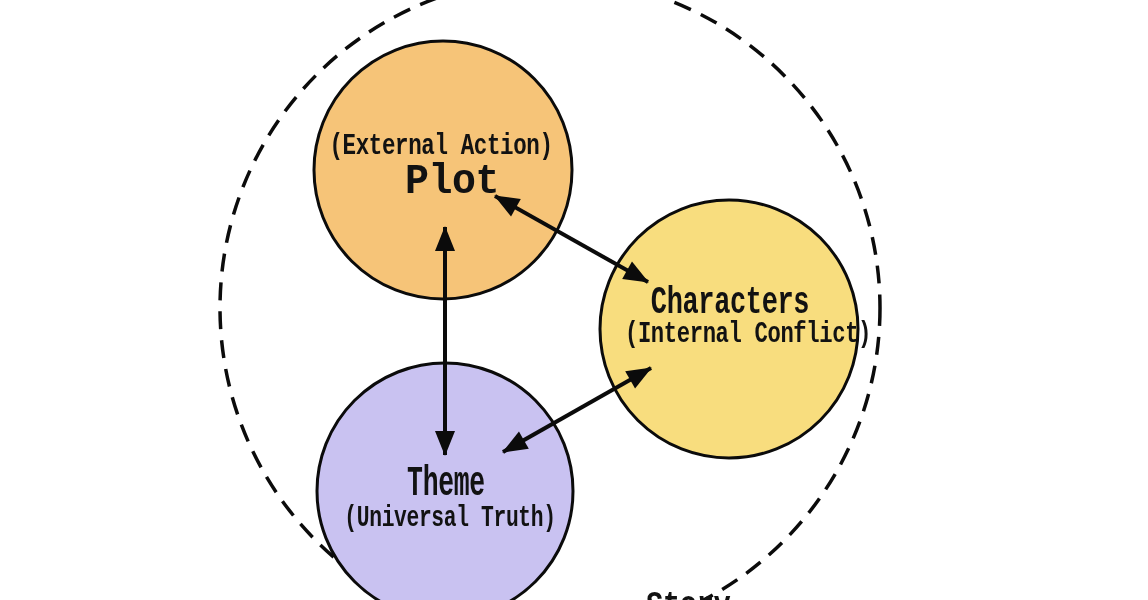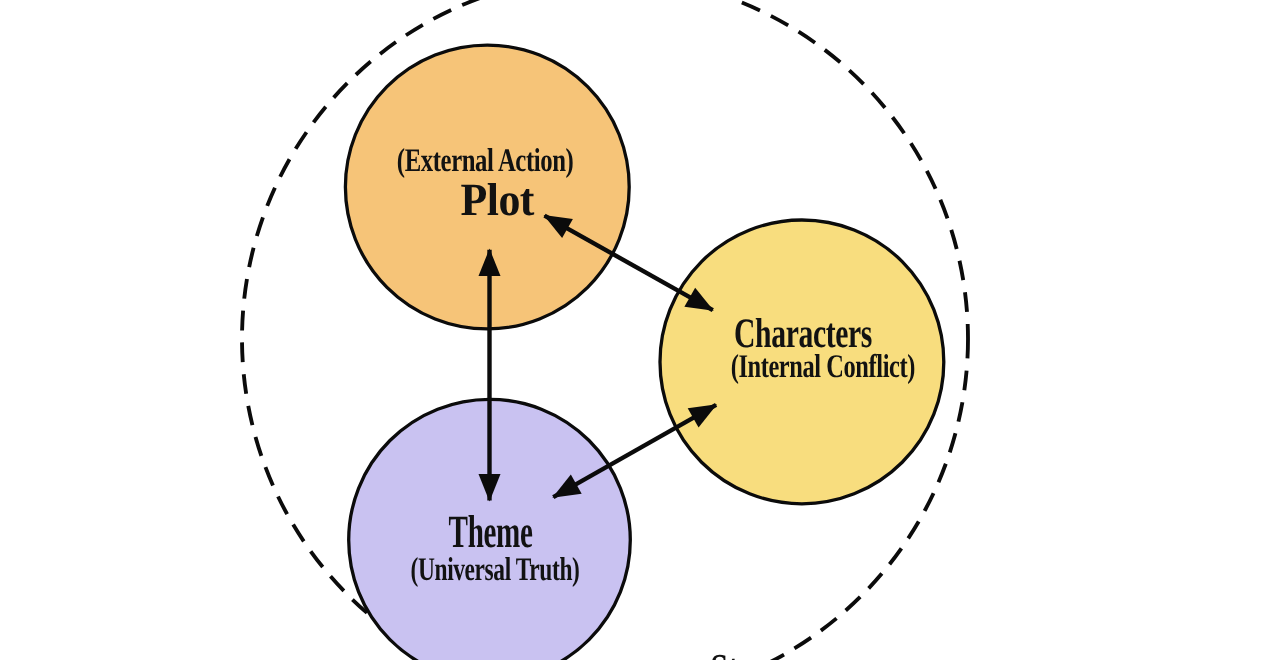--- a/index.html
+++ b/index.html
@@ -2,21 +2,21 @@
 <html><head>
 <meta charset="utf-8">
 <style>
   html, body { margin: 0; padding: 0; }
   #stage {
     position: relative;
     width: 1148px;
     height: 600px;
     background: #ffffff;
     overflow: hidden;
-    font-family: Liberation Serif, serif;
+    font-family: Liberation Mono, monospace;
   }
   #diagram-svg { position: absolute; left: 0; top: 0; }
   .lbl {
     position: absolute;
     font-weight: bold;
     color: #121212;
     white-space: nowrap;
     line-height: 1;
     letter-spacing: -0.5px;
   }

